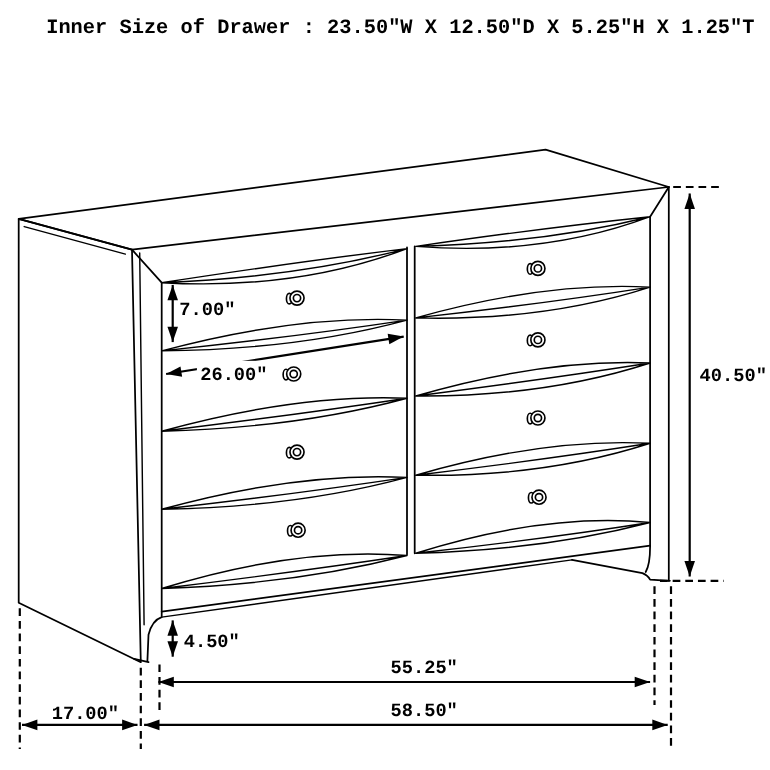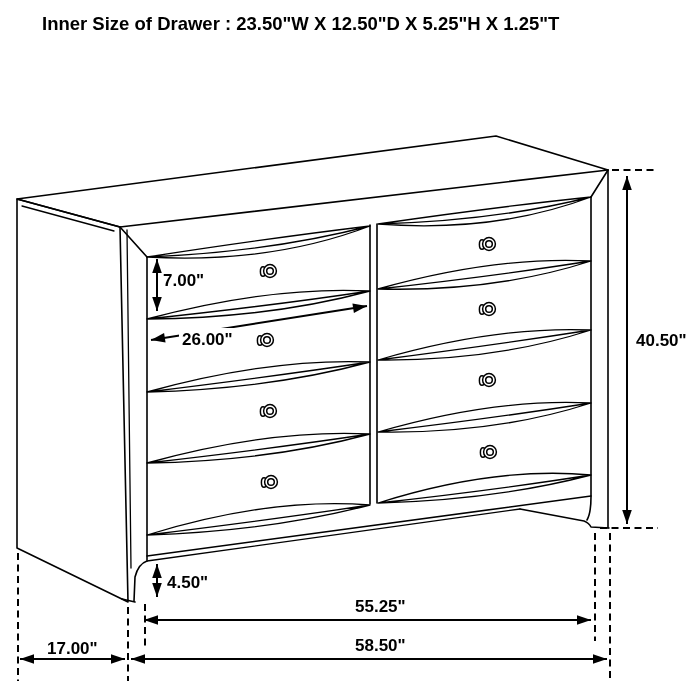--- a/index.html
+++ b/index.html
@@ -1,17 +1,17 @@
 <!DOCTYPE html>
 <html><head>
 <meta charset="utf-8">
 <style>
   html,body{margin:0;padding:0;background:#ffffff;}
   .stage{position:relative;width:700px;height:700px;background:#ffffff;overflow:hidden;
-         font-family:Liberation Sans, sans-serif;}
+         font-family:Liberation Mono, monospace;}
   svg{display:block;}
   .outline{fill:none;stroke:#000;stroke-width:1.6;stroke-linejoin:round;stroke-linecap:round;}
   .thin{fill:none;stroke:#000;stroke-width:1.3;stroke-linejoin:round;stroke-linecap:round;}
   .band{fill:none;stroke:#000;stroke-width:1.3;stroke-linecap:round;}
   .dim{stroke:#000;stroke-width:2;fill:none;}
   .ext{stroke:#000;stroke-width:2;fill:none;stroke-dasharray:7 4.5;}
   .lbl{font-weight:bold;font-size:17px;fill:#000;}
   .title{font-weight:bold;font-size:18.5px;fill:#000;}
   .knob{fill:none;stroke:#000;stroke-width:1.5;}
   .knob-fill{fill:#fff;stroke:#000;stroke-width:1.5;}

